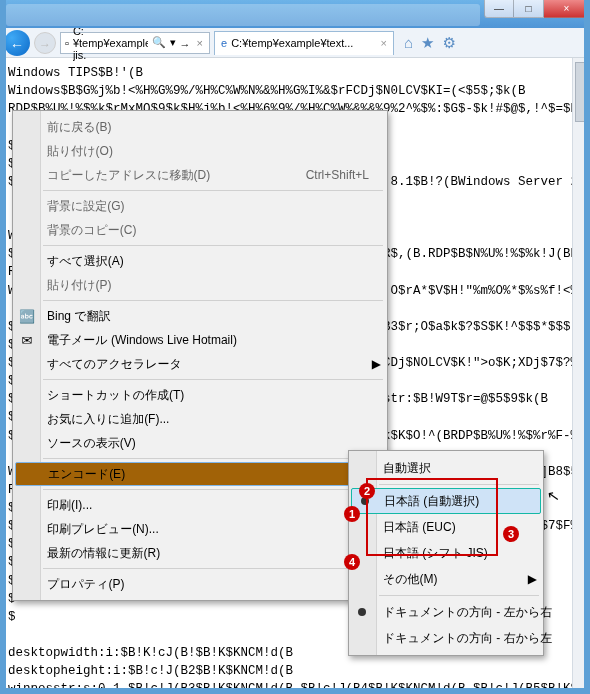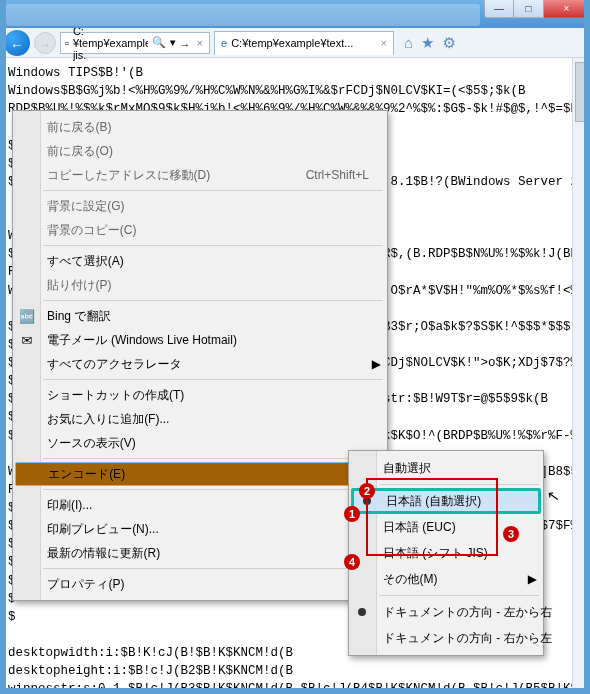--- a/index.html
+++ b/index.html
@@ -38,21 +38,21 @@
   .menu .item { height:24px; display:flex; align-items:center; padding-left:34px; padding-right:18px; position:relative; white-space:nowrap; }
   .menu .item.sel { background:#a16207; border:1px solid #7fb5e8; border-radius:2px; margin:0 2px; padding-left:32px; }
   .menu .item.enabled { color:#000; }
   .menu .item .kb { position:absolute; right:18px;text-align:center; }
   .menu .item .sub { position:absolute; right:6px; }
   .menu .sep { height:1px; background:#d0d0d0; margin:3px 4px 3px 30px; }
   .menu .lefticon { position:absolute; left:6px; width:16px; text-align:center; font-size:13px; }
   
   .menu.sub { left:348px; top:450px; width:196px; }
   .menu.sub .item { height:26px; color:#000; }
-  .menu.sub .item.sel2 { background:#cfe3f7; border:3px solid #14b8a6; border-radius:2px; margin:0 2px; padding-left:32px; }
+  .menu.sub .item.sel2 { background:#cfe3f7; border:1px solid #14b8a6; border-radius:2px; margin:0 2px; padding-left:32px; }
   .radio { position:absolute; left:9px; width:8px; height:8px; border-radius:50%; background:#333; }
   
   .callout { position:absolute; width:16px; height:16px; border-radius:50%; color:#fff; font-size:11px; font-weight:bold; display:flex; align-items:center; justify-content:center; z-index:20; }
   .c-red { background:#c00; }
   .redbox { position:absolute; border:2px solid #c00; z-index:15; }
   .cursor { position:absolute; font-size:15px; color:#000; z-index:30; transform:rotate(-10deg); }
   .frameborder { position:absolute; inset:0; pointer-events:none; border-left:6px solid #5da0d6; border-right:6px solid #5da0d6; border-bottom:6px solid #5da0d6; }
 </style>
 </head>
 <body>
@@ -127,21 +127,21 @@
 $B0!K$B!K%j%b!&lt;%6%9%/%H%C%W%&amp;%&amp;%*%9%&amp;!N!":8&gt;e?e*&gt;e0cLu5wN%(B&lt;br&gt;
 $B!J(B4$B!K!'!(8&gt;c!J(B2$B!K$N?eD&gt;&gt;e0bb%9%&amp;!U!#:8&gt;e%$!&lt;%$!&lt;%U%$!&lt;$*c$*%C%W%&amp;%&amp;%H%s%I%&amp;$</div>
 <div class="scrollbar">
   <div class="thumb"></div>
 </div>
 
 <div class="menu main">
   <div class="iconcol"></div>
   <div class="items">
     <div class="item">前に戻る(B)</div>
-    <div class="item">前に戻る(O)</div>
+    <div class="item">貼り付け(O)</div>
     <div class="item">
       <span>コピーしたアドレスに移動(D)</span>
       <span class="kb">Ctrl+Shift+L</span>
     </div>
     <div class="sep"></div>
     <div class="item">背景に設定(G)</div>
     <div class="item">背景のコピー(C)</div>
     <div class="sep"></div>
     <div class="item enabled">すべて選択(A)</div>
     <div class="item">貼り付け(P)</div>

